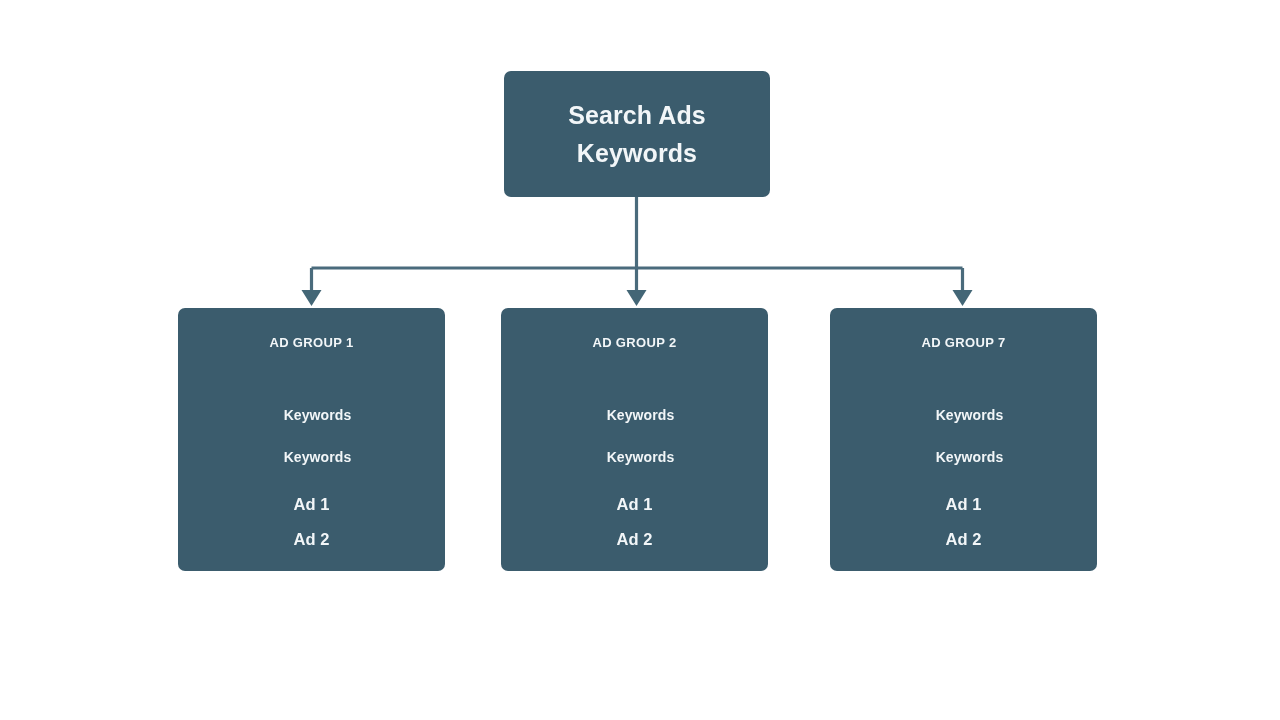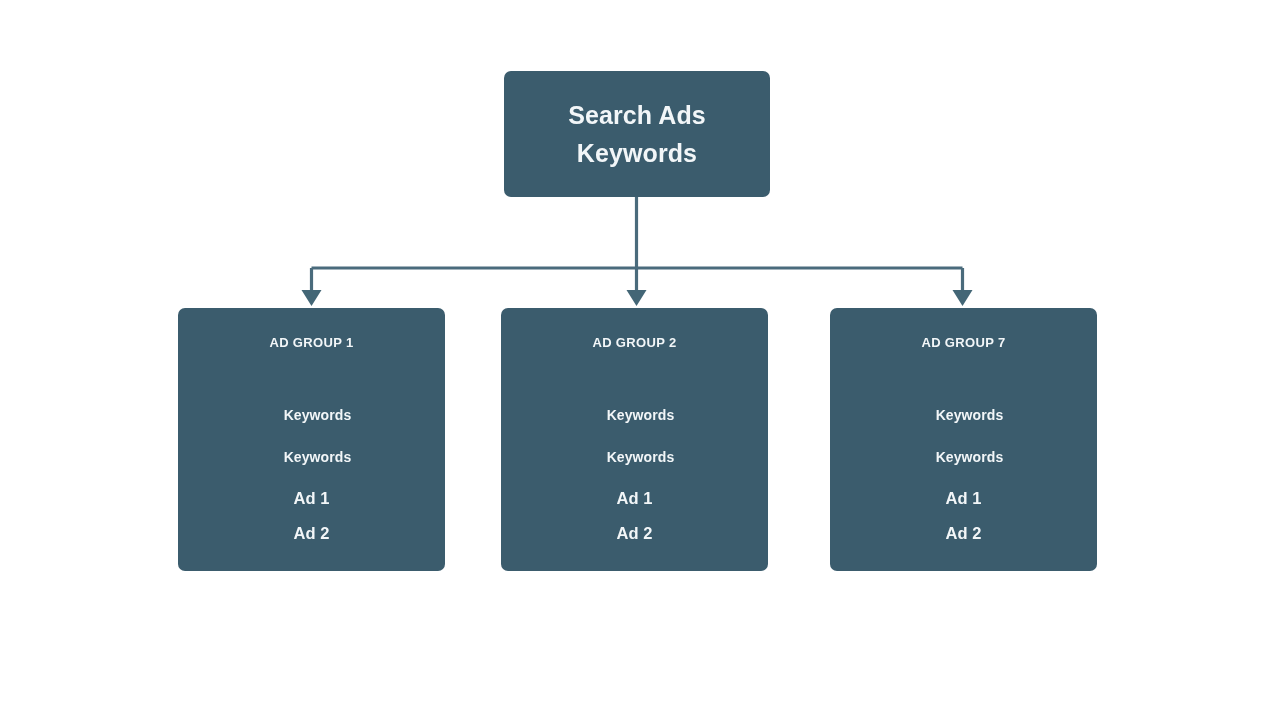--- a/index.html
+++ b/index.html
@@ -74,21 +74,21 @@
   }
   .kw-line {
     font-size: 14px;
     font-weight: bold;
     line-height: 42px;
     letter-spacing: 0.1px;
     white-space: nowrap;
     padding-left: 12px;
   }
   .ad-block {
-    margin-top: 3px;
+    margin-top: 9px;
   }
   .ad-line {
     font-size: 16.5px;
     font-weight: bold;
     line-height: 35px;
     letter-spacing: 0.1px;
     white-space: nowrap;
   }
 </style>
 </head>

